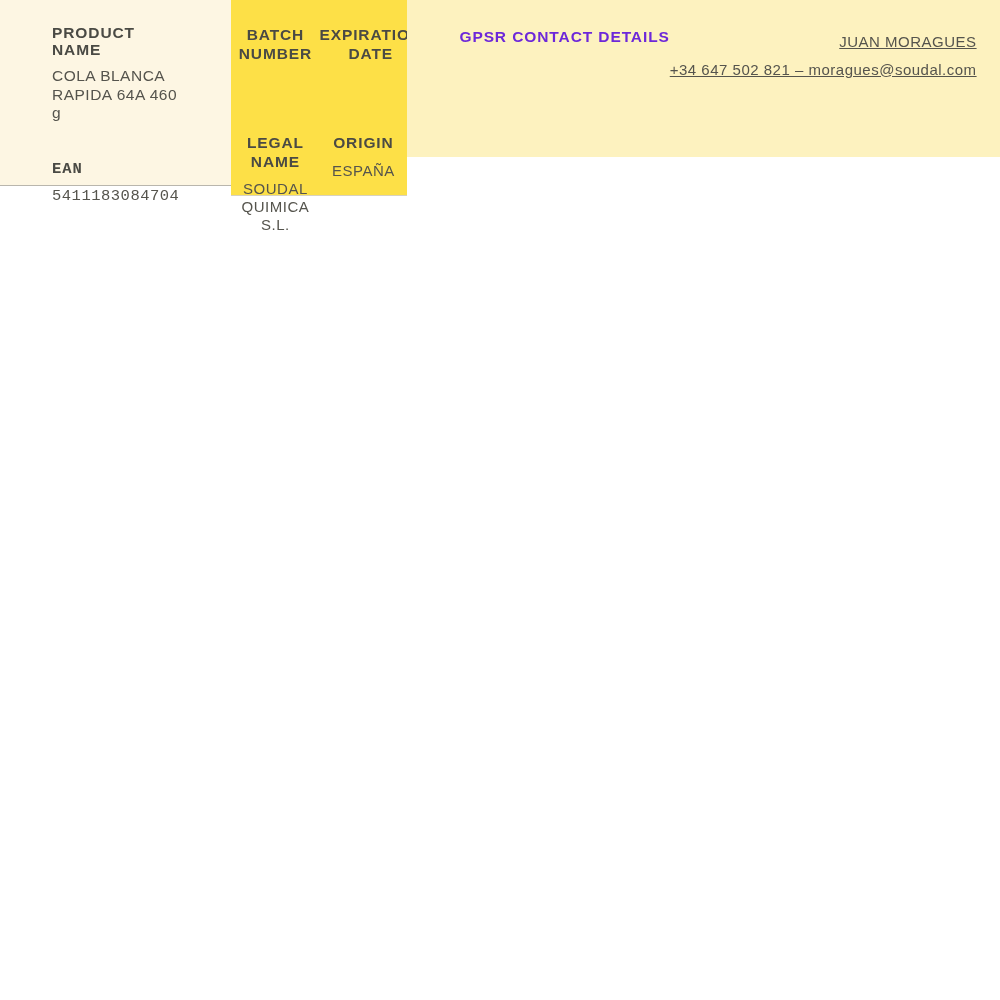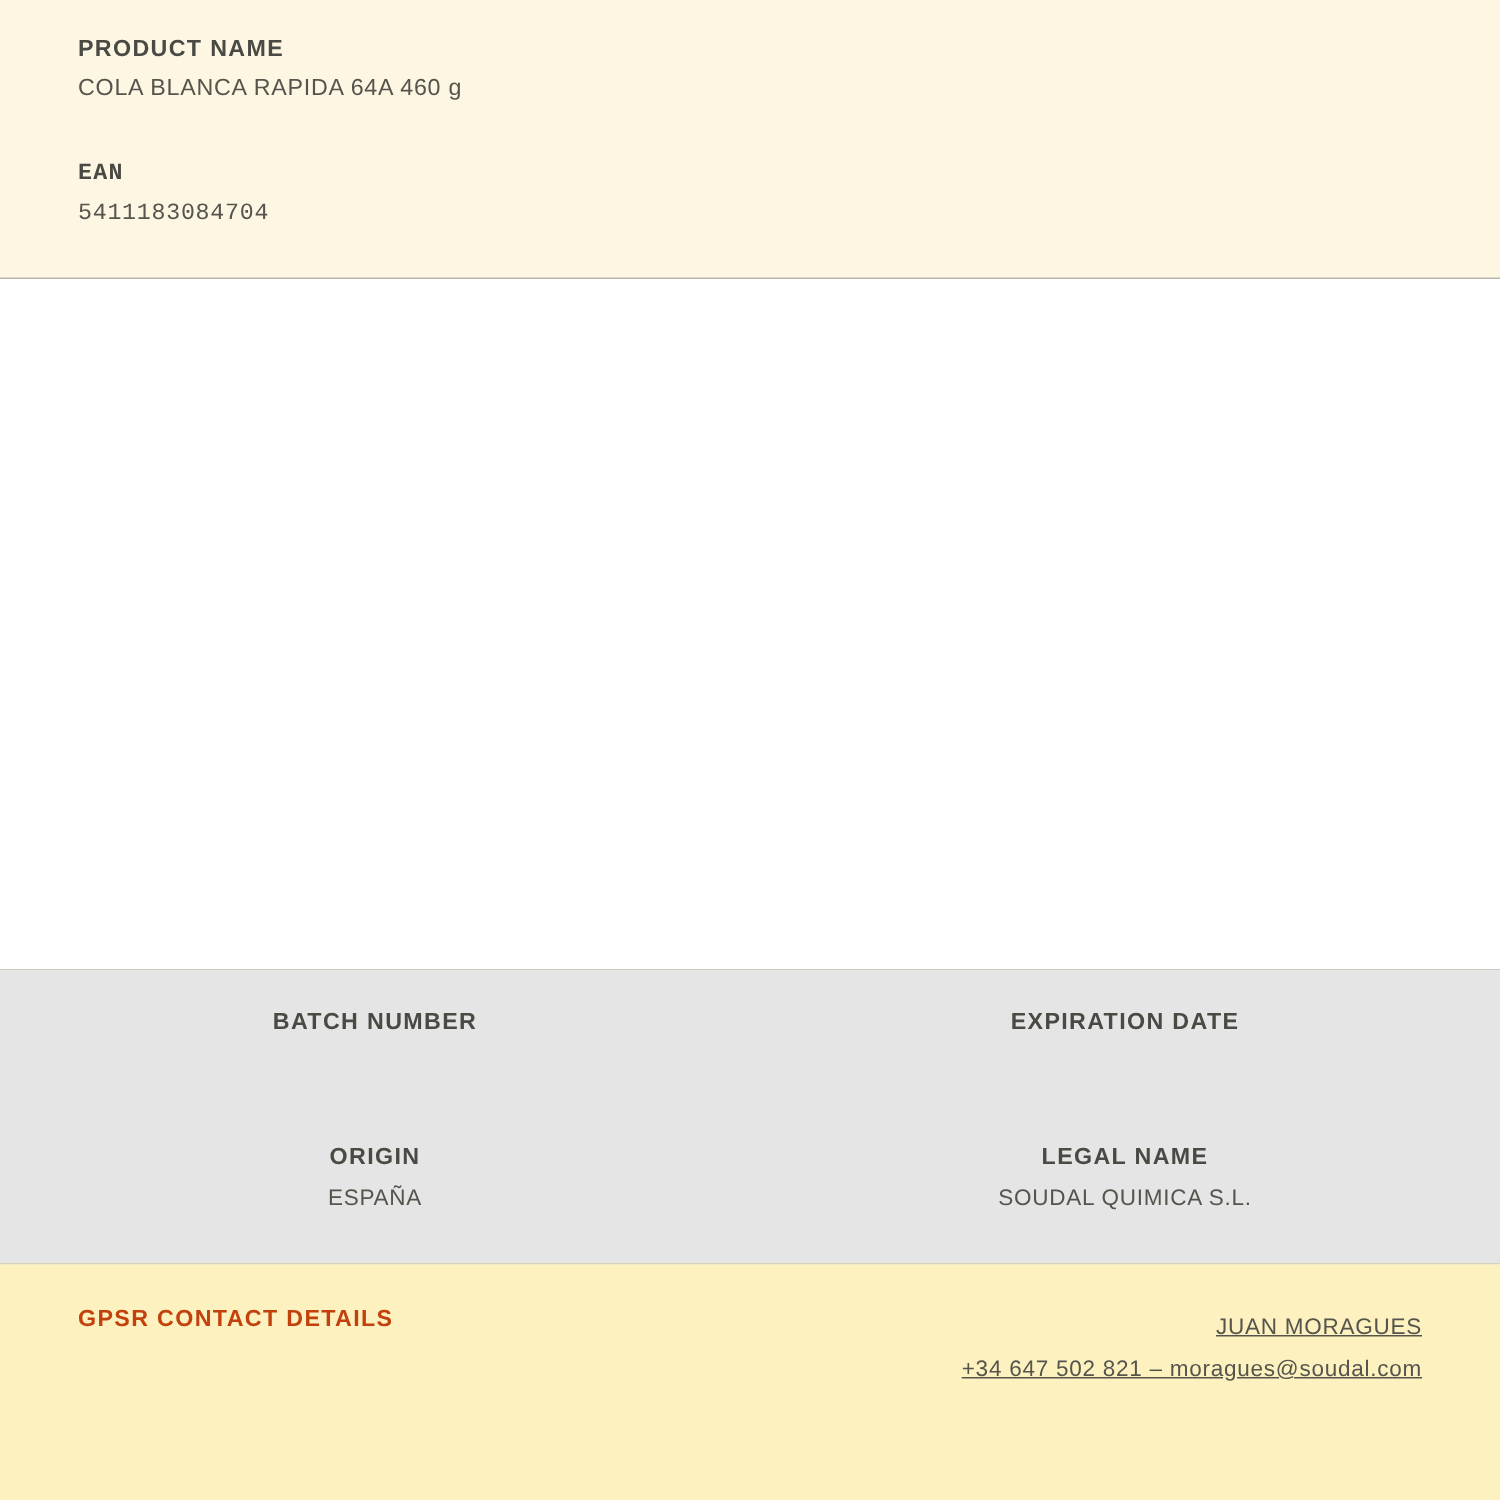--- a/index.html
+++ b/index.html
@@ -12,21 +12,21 @@
     background: #ffffff;
     font-family: "Liberation Sans", sans-serif;
     color: #3d3d3a;
     overflow: hidden;
   }
   .page {
     width: 1000px;
     height: 1000px;
     position: relative;
     display: flex;
-    flex-direction: column;
+    flex-direction: row;
   }
 
   
   .top-block {
     background: #fdf6e3;
     height: 186px;
     box-sizing: border-box;
     padding: 24px 52px 0 52px;
     border-bottom: 1px solid #b9b6ad;
     position: relative;
@@ -57,21 +57,21 @@
 
   
   .middle-block {
     background: #ffffff;
     flex: 1 1 auto;
     border-bottom: 1px solid #cfccc4;
   }
 
   
   .detail-block {
-    background: #e5e5e5;
+    background: #fde047;
     height: 196px;
     box-sizing: border-box;
     padding: 26px 0 0 0;
     border-bottom: 1px solid #d8d2bd;
   }
   .detail-row {
     display: flex;
     width: 100%;
   }
   .detail-row.second {
@@ -105,21 +105,21 @@
     box-sizing: border-box;
     padding: 28px 52px 0 52px;
     display: flex;
     justify-content: space-between;
     align-items: flex-start;
   }
   .footer-title {
     font-size: 15.5px;
     font-weight: bold;
     letter-spacing: 0.9px;
-    color: #c2410c;
+    color: #6d28d9;
     line-height: 1.2;
     white-space: nowrap;
   }
   .footer-lines {
     text-align: right;
     font-size: 15px;
     letter-spacing: 0.5px;
     color: #55544d;
     line-height: 1.85;
   }
@@ -151,26 +151,26 @@
       <div class="detail-cell">
         <div class="cell-label">BATCH NUMBER</div>
         <div class="cell-value"></div>
       </div>
       <div class="detail-cell">
         <div class="cell-label">EXPIRATION DATE</div>
       </div>
     </div>
     <div class="detail-row second">
       <div class="detail-cell">
+        <div class="cell-label">LEGAL NAME</div>
+        <div class="cell-value">SOUDAL QUIMICA S.L.</div>
+      </div>
+      <div class="detail-cell">
         <div class="cell-label">ORIGIN</div>
         <div class="cell-value">ESPAÑA</div>
-      </div>
-      <div class="detail-cell">
-        <div class="cell-label">LEGAL NAME</div>
-        <div class="cell-value">SOUDAL QUIMICA S.L.</div>
       </div>
     </div>
   </div>
 
   <div class="footer-block">
     <div class="footer-title">GPSR CONTACT DETAILS</div>
     <div class="footer-lines">
       <div>JUAN MORAGUES</div>
       <div>+34 647 502 821 – moragues@soudal.com</div>
     </div>

